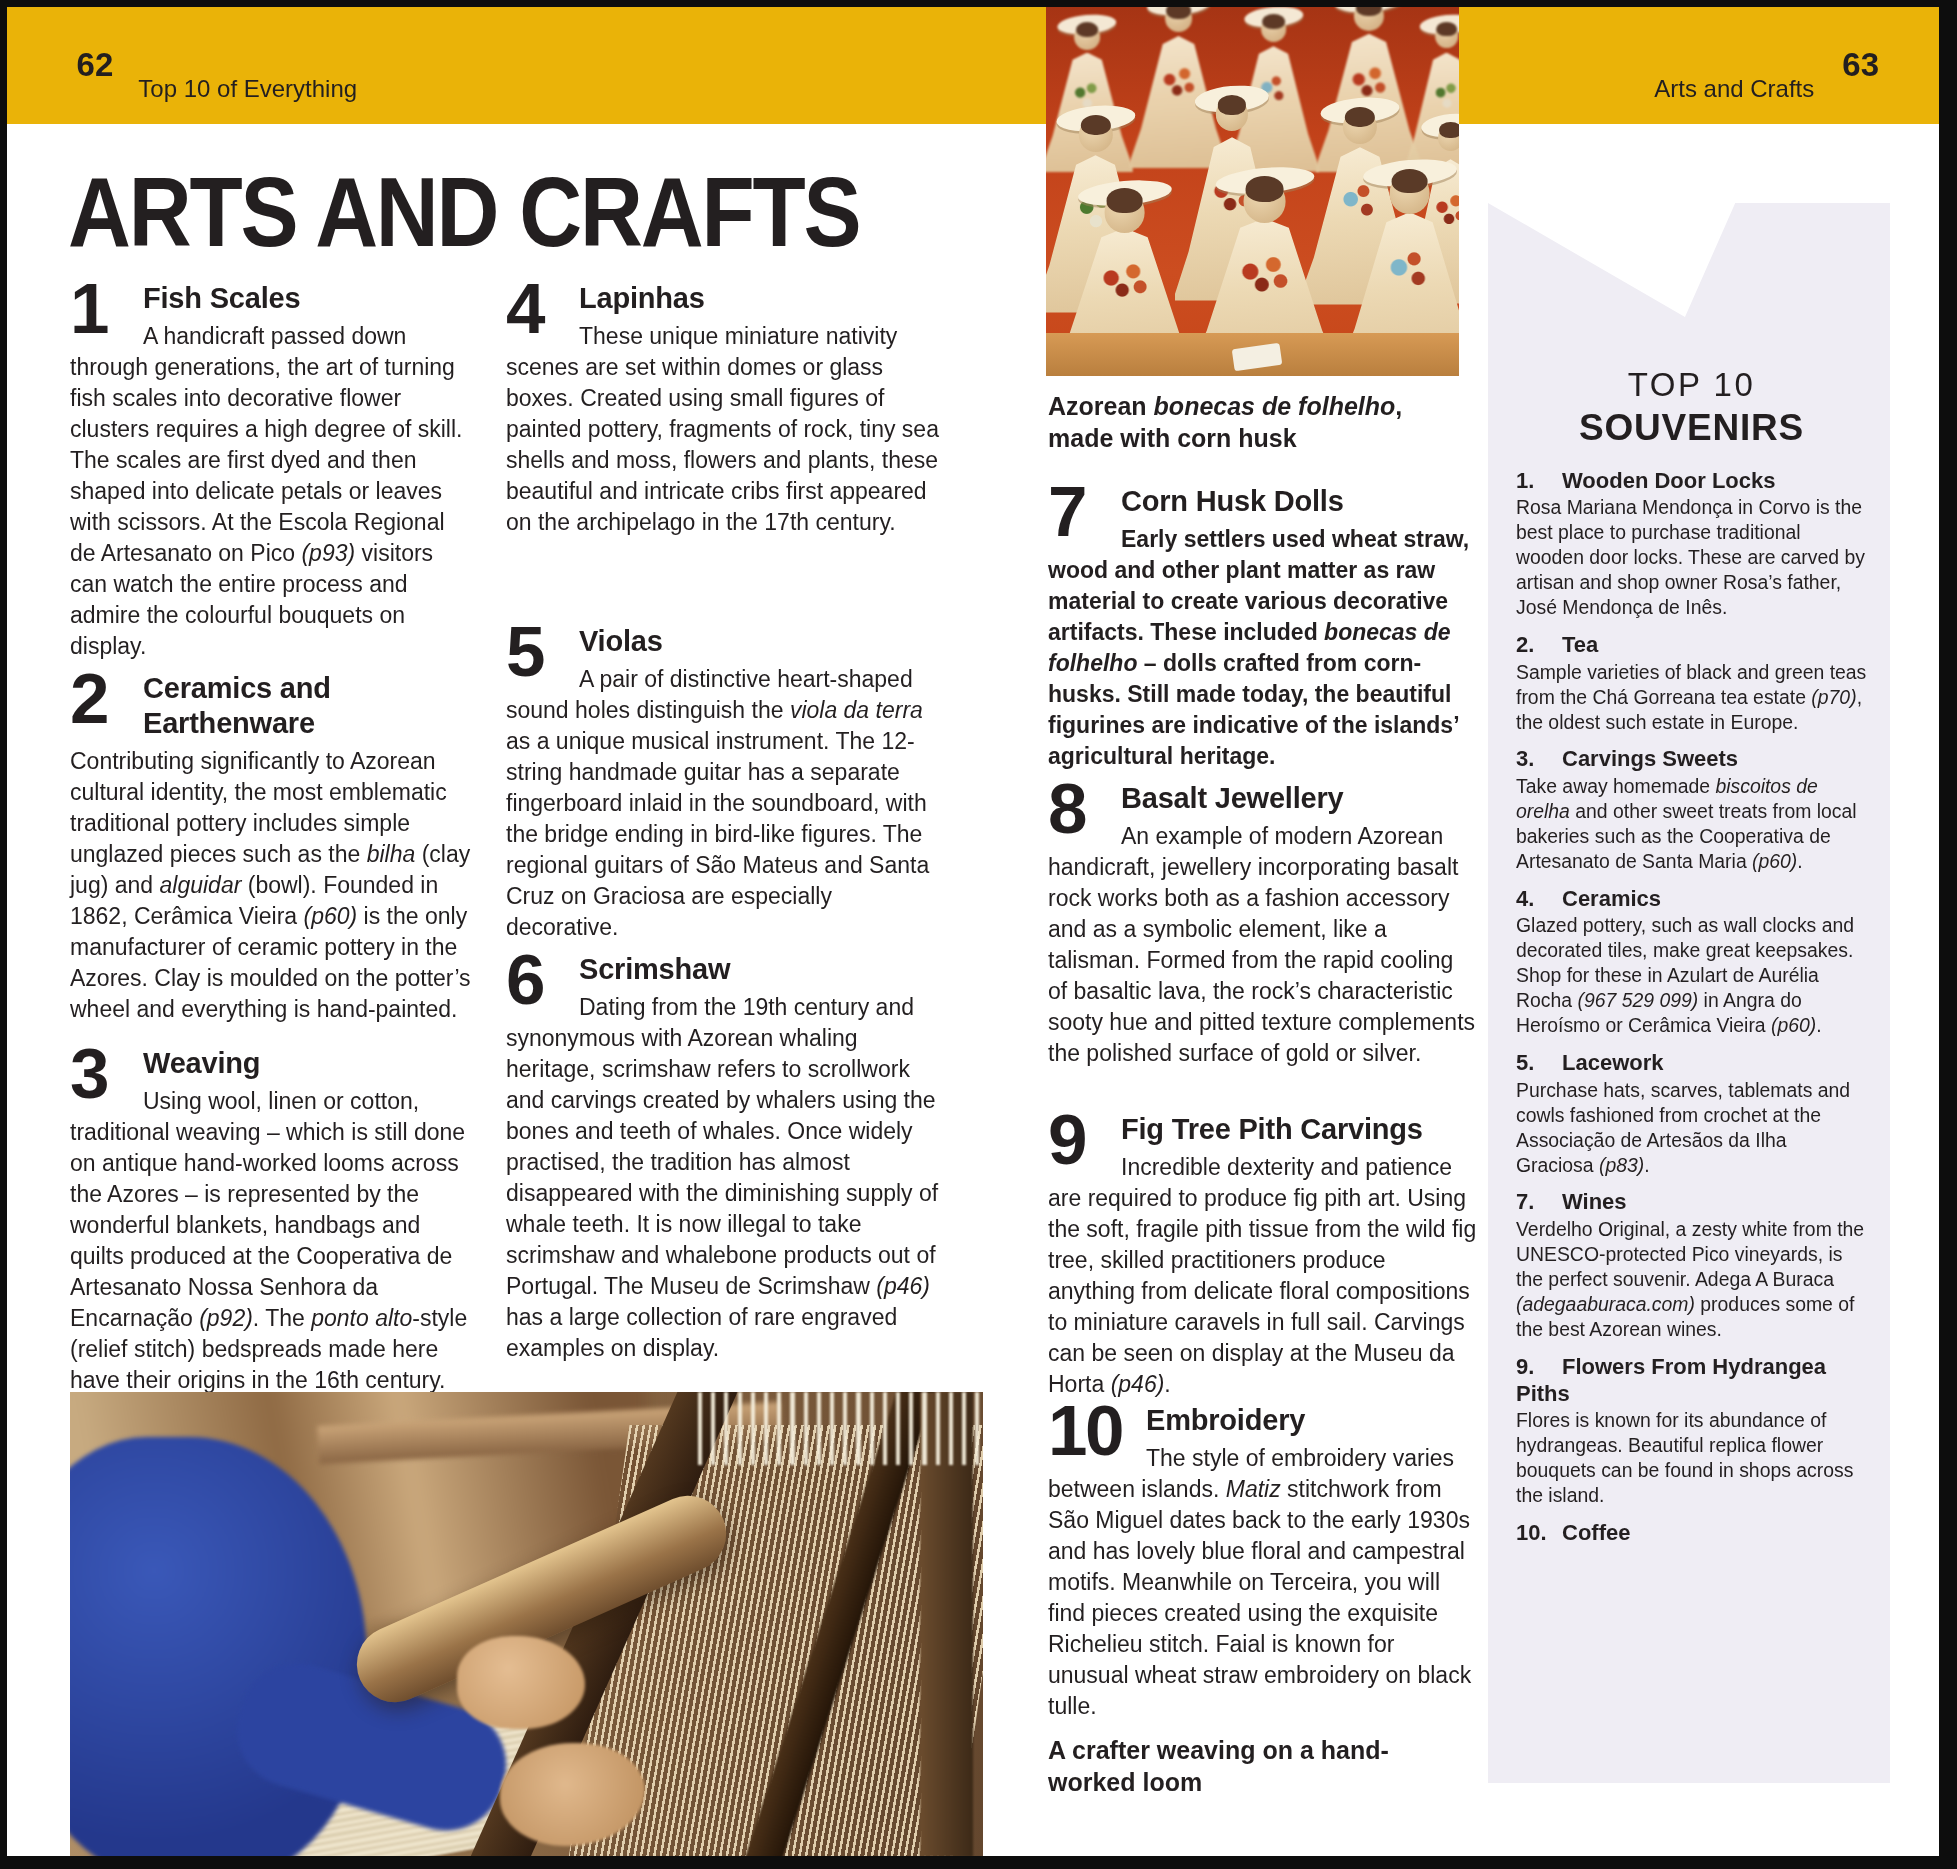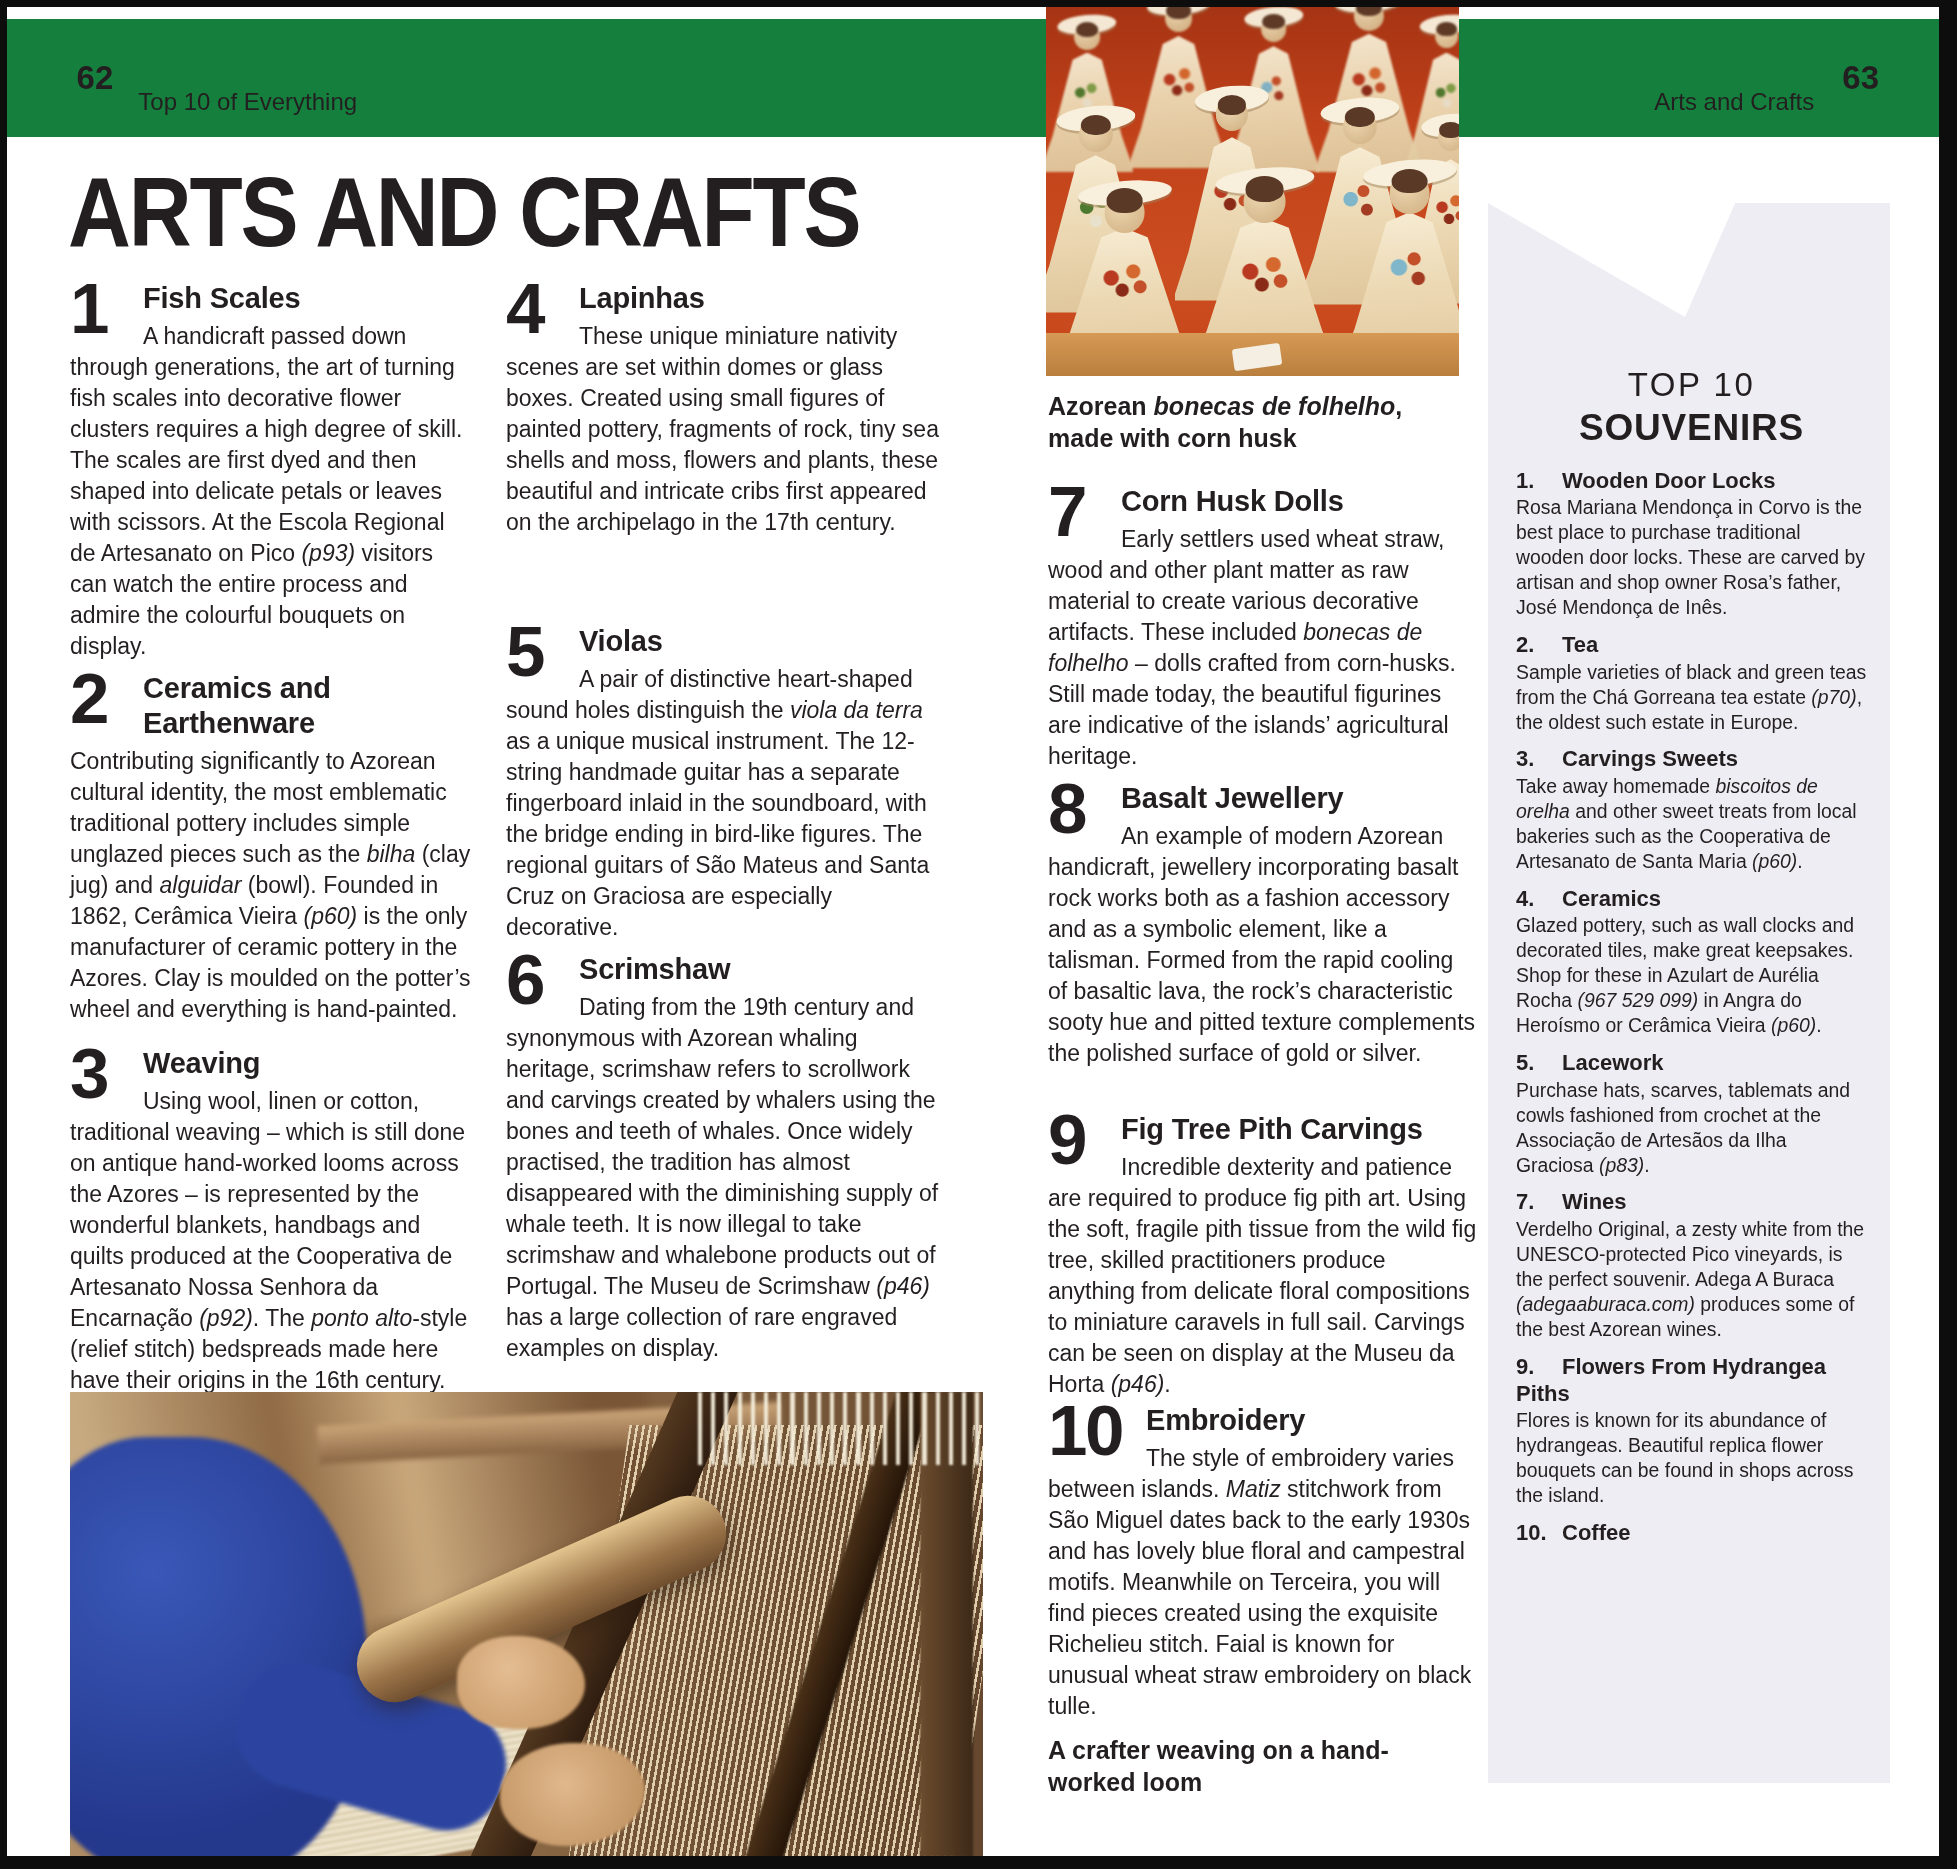--- a/index.html
+++ b/index.html
@@ -6,21 +6,21 @@
   .page{position:relative;width:1957px;height:1870px;background:#ffffff;overflow:hidden;
         font-family:"Liberation Sans",sans-serif;color:#231f20;}
   
   .edge{position:absolute;background:#0d0d0d;}
   .edge-top{left:0;top:0;right:0;height:6.6px;}
   .edge-left{left:0;top:0;bottom:0;width:6.6px;}
   .edge-right{right:0;top:0;bottom:0;width:18px;}
   .edge-bottom{left:0;right:0;bottom:0;height:14px;}
 
   
-  .band{position:absolute;left:6.6px;right:18px;top:19px;height:118px;background:#15803d;text-decoration:underline;}
+  .band{position:absolute;left:6.6px;right:18px;top:6px;height:118px;background:#eab308;text-decoration:underline;}
   .band-left{position:absolute;left:70px;top:0;height:118px;display:flex;align-items:center;gap:25px;}
   .band-right{position:absolute;right:60px;top:0;height:118px;display:flex;align-items:center;gap:28px;}
   .band .pnum{font-size:33px;font-weight:800;}
   .band .ptitle{font-size:24px;font-weight:400;margin-top:48px;}
 
   .main-title{position:absolute;left:68px;top:155px;font-size:99px;font-weight:800;
               letter-spacing:-2.5px;transform:scaleX(.88);transform-origin:left top;white-space:nowrap;}
 
   
   .article{position:absolute;}
@@ -230,21 +230,21 @@
       </div>
     <div class="dp-floor"></div>
     <div class="dp-tag"></div>
   </div>
   <div class="caption" style="left: 1048px; top: 390px; width: 413px; white-space: pre-line;"><span>Azorean </span><span class="it">bonecas de folhelho</span><span>,
 made with corn husk</span></div>
 
   <div class="article ind" style="left:1048px;top:484px;width:430px;">
     <div class="art-num">7</div>
     <div class="art-head">Corn Husk Dolls</div>
-    <p class="art-body" style="white-space: pre-line;"><span>Early settlers used wheat straw, wood and other plant matter as raw material to create various decorative artifacts. These included </span><span class="it">bonecas de folhelho</span><span> – dolls crafted from corn-husks. Still made today, the beautiful figurines are indicative of the islands’ agricultural heritage.</span></p>
+    <p class="art-body" style="white-space: pre-line; font-weight: bold;"><span>Early settlers used wheat straw, wood and other plant matter as raw material to create various decorative artifacts. These included </span><span class="it">bonecas de folhelho</span><span> – dolls crafted from corn-husks. Still made today, the beautiful figurines are indicative of the islands’ agricultural heritage.</span></p>
   </div>
   <div class="article ind" style="left:1048px;top:781px;width:430px;">
     <div class="art-num">8</div>
     <div class="art-head">Basalt Jewellery</div>
     <p class="art-body" style="white-space: pre-line;"><span>An example of modern Azorean handicraft, jewellery incorporating basalt rock works both as a fashion accessory and as a symbolic element, like a talisman. Formed from the rapid cooling of basaltic lava, the rock’s characteristic sooty hue and pitted texture complements the polished surface of gold or silver.</span></p>
   </div>
   <div class="article ind" style="left:1048px;top:1112px;width:430px;">
     <div class="art-num">9</div>
     <div class="art-head">Fig Tree Pith Carvings</div>
     <p class="art-body" style="white-space: pre-line;"><span>Incredible dexterity and patience are required to produce fig pith art. Using the soft, fragile pith tissue from the wild fig tree, skilled practitioners produce anything from delicate floral compositions to miniature caravels in full sail. Carvings can be seen on display at the Museu da Horta </span><span class="it">(p46)</span><span>.</span></p>

